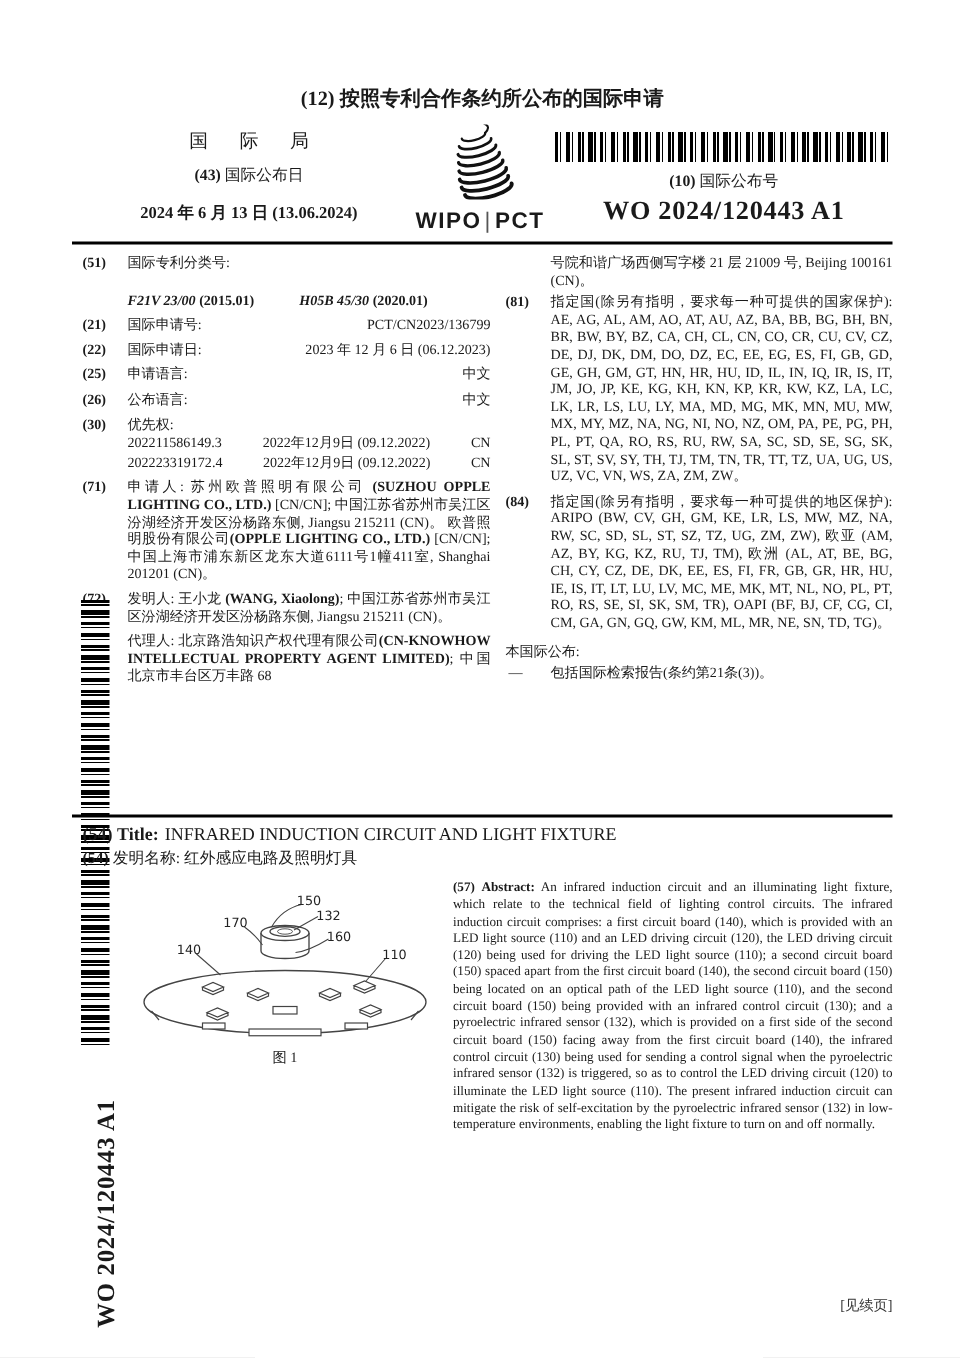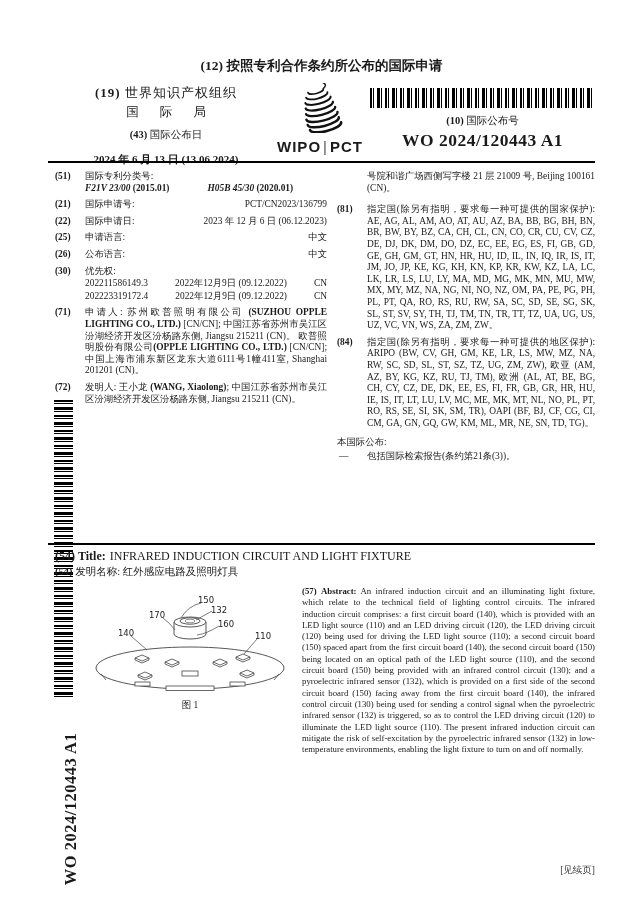--- a/index.html
+++ b/index.html
@@ -33,24 +33,24 @@
   .hdr-right .pnval { font-size:17.5px; font-weight:bold; margin-top:2px; letter-spacing:.5px; }
   .rule-thick { position:absolute; top:161px; left:48px; width:547px; height:2px; background:#000; }
 
   
   .col { position:absolute; top:171px; font-size:9.4px; line-height:11.6px; }
   .col-left  { left:55px;  width:272px; }
   .col-right { left:337px; width:258px; }
   .item { position:relative; padding-left:30px; margin-bottom:5px; text-align:justify; }
   .item .num { position:absolute; left:0; top:0; font-weight:bold; }
   .kv { display:flex; justify-content:space-between; }
-  .classline { display:flex; gap:38px; margin-top:0; }
+  .classline { display:flex; gap:30px; margin-top:13px; }
   .prow { display:flex; justify-content:space-between; margin-top:1px; }
   .prow .pd { flex:0 0 auto; }
-  .noindent { padding-left:30px; margin-bottom:10px; text-align:justify; }
+  .noindent { padding-left:30px; margin-bottom:3px; text-align:justify; }
   .pubstmt { margin-top:8px; }
   .pubstmt .dashrow { position:relative; padding-left:30px; margin-top:2px; }
   .pubstmt .dash { position:absolute; left:2px; top:0; }
 
   
   .barcode-left { position:absolute; left:54px; top:400px; width:19px; height:298px;
     background:repeating-linear-gradient(180deg,#000 0 2px,#fff 2px 3px,#000 3px 4px,#fff 4px 7px,
                #000 7px 10px,#fff 10px 11px,#000 11px 12px,#fff 12px 15px); }
   .vert-pubno { position:absolute; left:-20px; top:798px; width:184px; height:22px;
     transform:rotate(-90deg); transform-origin:center;
@@ -74,24 +74,20 @@
                  font-size:9.5px; color:#333; }
 </style>
 </head>
 <body>
 
 <div class="page">
 
   <div class="line12">(12) 按照专利合作条约所公布的国际申请</div>
 
   <div class="hdr-left">
-    <div class="org">
-      <span class="b">(19)</span>
-      <span>世界知识产权组织</span>
-    </div>
     <div class="bureau">国 际 局</div>
     <div class="pdlbl">
       <span class="b">(43)</span>
       <span>国际公布日</span>
     </div>
     <div class="pdval">2024 年 6 月 13 日 (13.06.2024)</div>
   </div>
 
   <div class="hdr-logo">
     <svg width="62" height="50" viewBox="0 0 62 50" aria-hidden="true">
@@ -176,20 +172,24 @@
     <div class="item">
       <span class="num">(71)</span>
       <span>申请人:</span><span> 苏州欧普照明有限公司 </span><span class="b">(SUZHOU OPPLE LIGHTING CO., LTD.)</span><span> [CN/CN]; 中国江苏省苏州市吴江区汾湖经济开发区汾杨路东侧, Jiangsu 215211 (CN)。 欧普照明股份有限公司</span><span class="b">(OPPLE LIGHTING CO., LTD.)</span><span> [CN/CN]; 中国上海市浦东新区龙东大道6111号1幢411室, Shanghai 201201 (CN)。</span>
     </div>
 
     <div class="item">
       <span class="num">(72)</span>
       <span>发明人:</span><span> 王小龙 </span><span class="b">(WANG, Xiaolong)</span><span>; 中国江苏省苏州市吴江区汾湖经济开发区汾杨路东侧, Jiangsu 215211 (CN)。</span>
     </div>
 
+    <div class="item">
+      <span class="num">(74)</span>
+      <span>代理人:</span><span> 北京路浩知识产权代理有限公司</span><span class="b">(CN-KNOWHOW INTELLECTUAL PROPERTY AGENT LIMITED)</span><span>; 中国北京市丰台区万丰路 68</span>
+    </div>
   </div>
 
   <div class="col col-right">
 
     <div class="noindent">号院和谐广场西侧写字楼 21 层 21009 号, Beijing 100161 (CN)。</div>
 
     <div class="item">
       <span class="num">(81)</span>
       <span>指定国(除另有指明，要求每一种可提供的国家保护): </span><span>AE, AG, AL, AM, AO, AT, AU, AZ, BA, BB, BG, BH, BN, BR, BW, BY, BZ, CA, CH, CL, CN, CO, CR, CU, CV, CZ, DE, DJ, DK, DM, DO, DZ, EC, EE, EG, ES, FI, GB, GD, GE, GH, GM, GT, HN, HR, HU, ID, IL, IN, IQ, IR, IS, IT, JM, JO, JP, KE, KG, KH, KN, KP, KR, KW, KZ, LA, LC, LK, LR, LS, LU, LY, MA, MD, MG, MK, MN, MU, MW, MX, MY, MZ, NA, NG, NI, NO, NZ, OM, PA, PE, PG, PH, PL, PT, QA, RO, RS, RU, RW, SA, SC, SD, SE, SG, SK, SL, ST, SV, SY, TH, TJ, TM, TN, TR, TT, TZ, UA, UG, US, UZ, VC, VN, WS, ZA, ZM, ZW。</span>
     </div>

